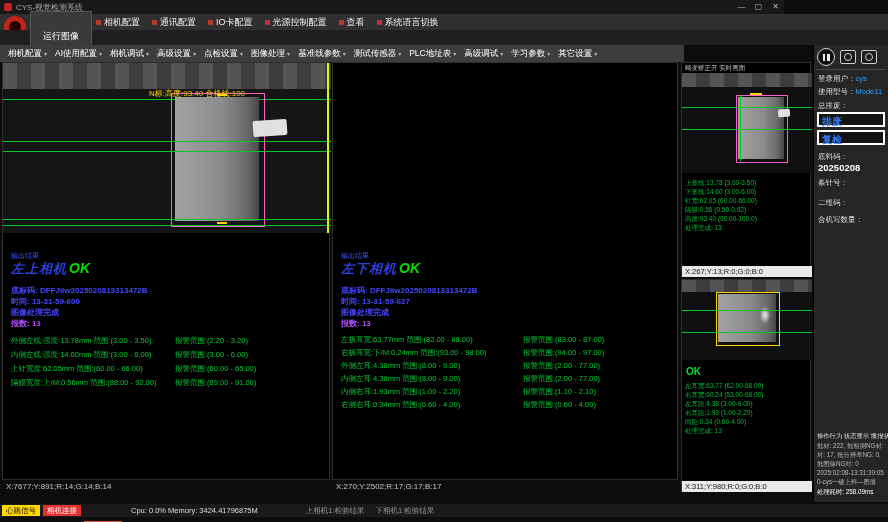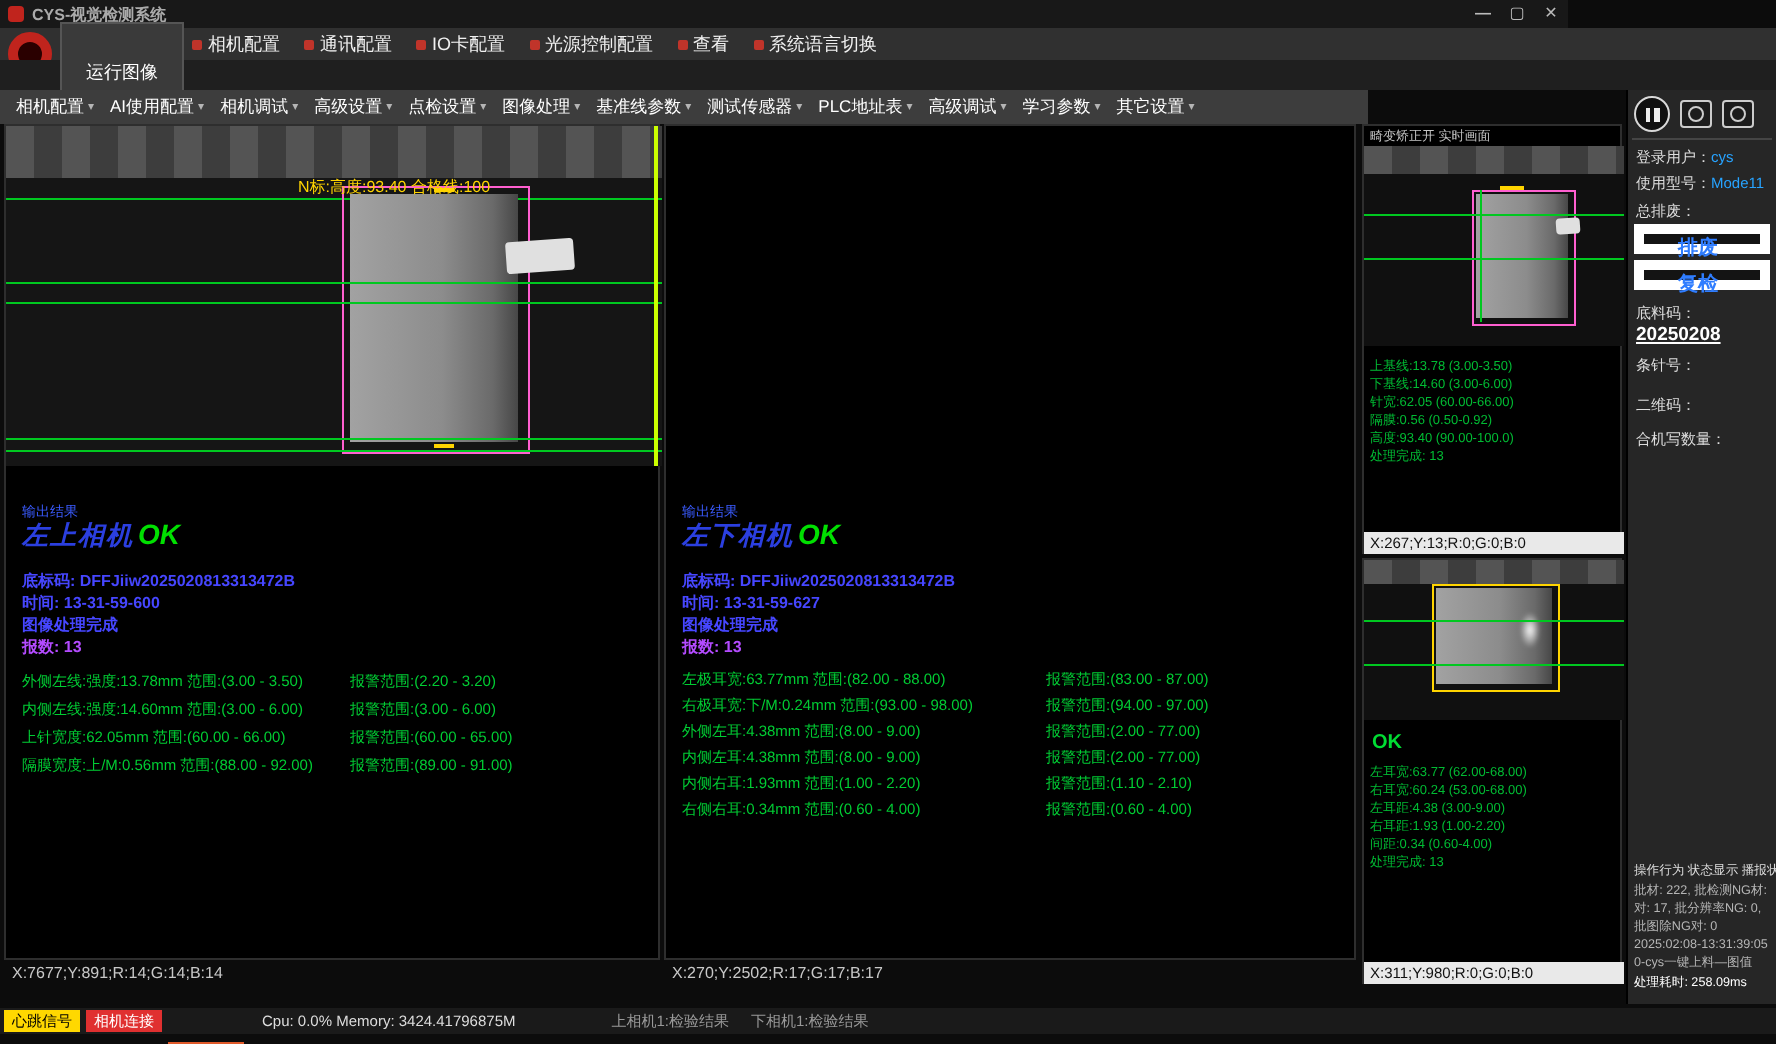--- a/index.html
+++ b/index.html
@@ -2,21 +2,21 @@
 <html><head>
 <meta charset="utf-8">
 <style>
   html,body{margin:0;padding:0;background:#000;}
   #app{position:relative;width:888px;height:522px;background:#0c0c0c;overflow:hidden;
        font-family:"Liberation Sans","DejaVu Sans",sans-serif;color:#ddd;}
   .abs{position:absolute;}
   .nowrap{white-space:nowrap;}
 
   
-  .titlebar{left:0;top:0;width:784px;height:14px;background:#181818;display:flex;align-items:center;font-weight:bold;}
+  .titlebar{left:0;top:0;width:784px;height:14px;background:#181818;display:flex;align-items:center;}
   .title-icon{width:8px;height:8px;background:#c0241d;border-radius:2px;margin:0 4px;}
   .title-text{font-size:8px;color:#aaa;}
   .win-btns{margin-left:auto;display:flex;}
   .win-btn{width:17px;text-align:center;font-size:8px;color:#bbb;line-height:14px;cursor:default;}
 
   
   .menubar{left:0;top:14px;width:888px;height:16px;background:#303030;display:flex;align-items:center;
            padding-left:34px;box-sizing:border-box;}
   .menu-item{font-size:9px;color:#f0f0f0;padding:0 6px;display:flex;align-items:center;gap:3px;}
   .menu-dot{width:5px;height:5px;background:#c0342a;border-radius:1px;flex:none;}
@@ -69,22 +69,22 @@
   .panel{left:813px;top:45px;width:75px;height:457px;background:#262626;border-left:1px solid #000;box-sizing:border-box;}
   .p-controls{position:absolute;left:3px;top:3px;display:flex;align-items:center;gap:5px;}
   .pause{width:18px;height:18px;border:1.5px solid #d8d8d8;border-radius:50%;background:#101010;
          display:flex;align-items:center;justify-content:center;gap:2px;box-sizing:border-box;}
   .pbar{width:2.5px;height:7px;background:#eee;}
   .cam-ico{width:14px;height:12px;border:1px solid #ccc;border-radius:2px;background:#1c1c1c;display:flex;align-items:center;justify-content:center;}
   .lens{width:6px;height:6px;border:1px solid #ccc;border-radius:50%;}
   .p-div{position:absolute;left:2px;width:70px;height:1px;background:#454545;}
   .p-row{position:absolute;left:4px;font-size:7.5px;color:#ddd;white-space:nowrap;}
   .p-blue{color:#27a3ff;text-align:right;}
-  .p-box{position:absolute;left:3px;width:68px;height:15px;background:#141414;border:5px solid #ffffff;
-         color:#2f7dff;font-size:10px;font-weight:bold;line-height:15px;padding-left:17px;box-sizing:border-box;}
+  .p-box{position:absolute;left:3px;width:68px;height:15px;background:#141414;border:2px solid #ffffff;
+         color:#2f7dff;font-size:10px;font-weight:bold;line-height:15px;padding-left:3px;box-sizing:border-box;}
   .p-big{position:absolute;left:4px;font-size:9.5px;font-weight:bold;color:#fff;white-space:nowrap;}
   .p-stat{position:absolute;left:3px;font-size:6.3px;color:#b5b5b5;white-space:nowrap;line-height:9px;}
   .p-stat-hd{color:#ddd;}
   .p-stat-last{color:#fff;}
 
   
   .statusbar{left:0;top:504px;width:888px;height:13px;background:#1a1a1a;display:flex;align-items:center;padding-left:2px;box-sizing:border-box;gap:3px;}
   .badge{font-size:7.5px;padding:0 4px;line-height:11px;}
   .badge-yellow{background:#ffd800;color:#000;}
   .badge-red{background:#e03030;color:#fff;}
@@ -312,21 +312,21 @@
     <div class="p-row" style="top:29px;">
       <span>登录用户：</span><span class="p-blue">cys</span>
     </div>
     <div class="p-row" style="top:42px;">
       <span>使用型号：</span><span class="p-blue">Mode11</span>
     </div>
     <div class="p-row" style="top:56px;">总排废：</div>
     <div class="p-box" style="top:67px;">排废</div>
     <div class="p-box" style="top:85px;">复检</div>
     <div class="p-row" style="top:107px;">底料码：</div>
-    <div class="p-big" style="top:117px;text-decoration:underline;">20250208</div>
+    <div class="p-big" style="top:117px;">20250208</div>
     <div class="p-row" style="top:133px;">条针号：</div>
     <div class="p-row" style="top:153px;">二维码：</div>
     <div class="p-row" style="top:170px;">合机写数量：</div>
     <div class="p-stat p-stat-hd" style="top:386px;">操作行为  状态显示  播报状态</div>
     <div class="p-stat" style="top:396px;">批材: 222, 批检测NG材:</div>
     <div class="p-stat" style="top:405px;">对: 17, 批分辨率NG: 0,</div>
     <div class="p-stat" style="top:414px;">批图除NG对: 0</div>
     <div class="p-stat" style="top:423px;">2025:02:08-13:31:39:05</div>
     <div class="p-stat" style="top:432px;">0-cys一键上料—图值</div>
     <div class="p-stat p-stat-last" style="top:442px;">处理耗时: 258.09ms</div>

